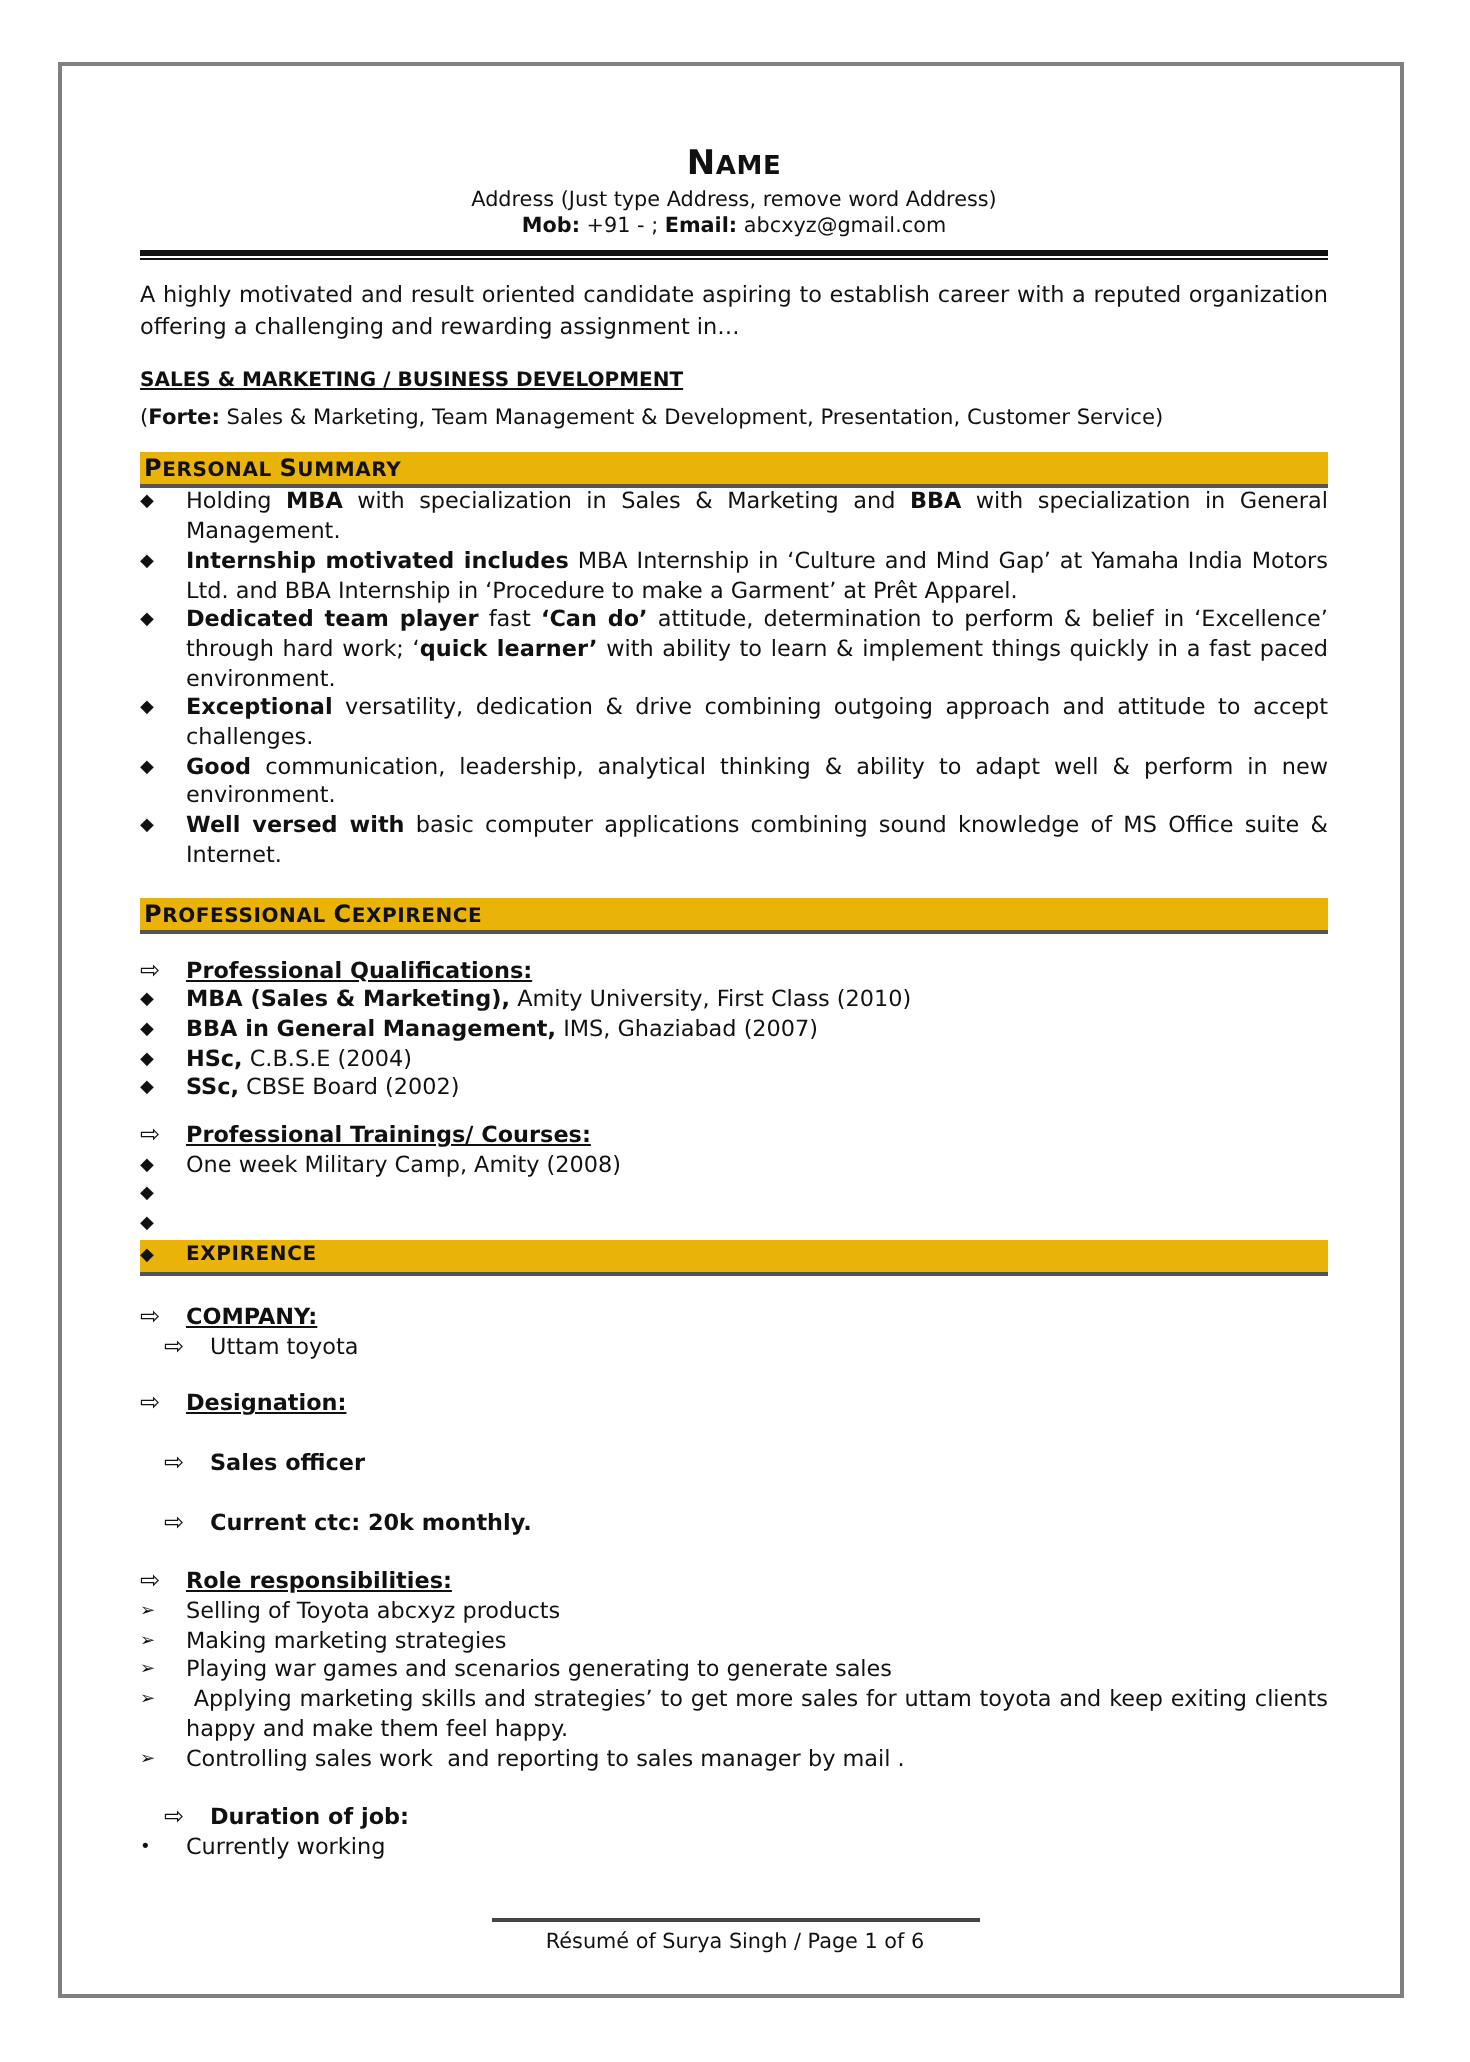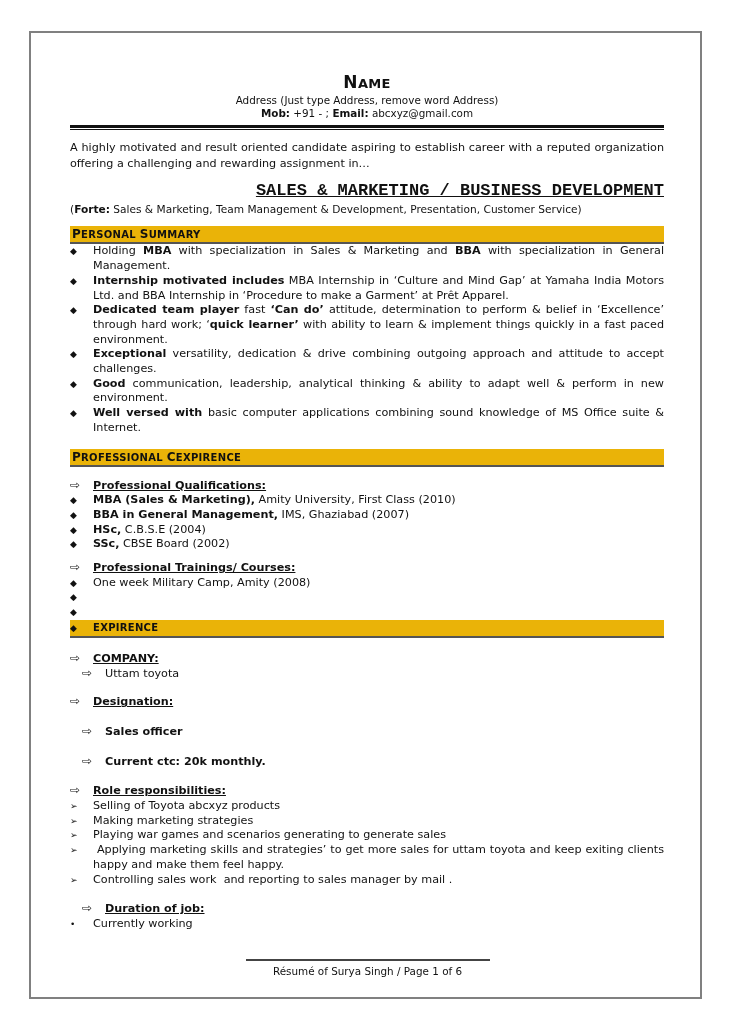--- a/index.html
+++ b/index.html
@@ -6,21 +6,21 @@
   body { width: 735px; height: 1031px; position: relative; overflow: hidden;
          font-family: "DejaVu Sans", sans-serif; color: #111; }
   .page { position: absolute; left: 29px; top: 31px; width: 673px; height: 968px;
           border: 2px solid #808080; box-sizing: border-box; }
   .content { position: absolute; left: 70px; top: 72px; width: 594px; font-size: 11.2px; line-height: 14.7px; }
   .name { text-align: center; font-weight: bold; font-size: 17px; line-height: 20px; letter-spacing: 0.3px; }
   .name .sc { font-size: 13px; }
   .addr, .contact { text-align: center; font-size: 10.4px; line-height: 12.5px; }
   .double-rule { margin-top: 6px; border-top: 3px solid #111; border-bottom: 1.5px solid #111; height: 1px; }
   .objective { margin-top: 10px; text-align: justify; text-align-last: left; font-size: 11.2px; line-height: 15.5px; }
-  .headline { margin-top: 13px; text-align: right; font-weight: bold; text-decoration: underline; font-size: 17px; font-family: Liberation Mono, monospace; }
+  .headline { margin-top: 13px; text-align: left; font-weight: bold; text-decoration: underline; font-size: 10px; }
   .forte { margin-top: 3px; text-align: left; font-size: 10.6px; }
   .sec-bar { margin-top: 10px; background: #eab308; border-bottom: 2px solid #555; height: 16px; line-height: 16px;
              font-weight: bold; font-size: 10px; padding-left: 2px; letter-spacing: 0.3px; }
   .sec-bar .big { font-size: 12px; }
   ul.bl { list-style: none; margin: 0; padding: 0; }
   ul.bl li { position: relative; padding-left: 23px; text-align: justify; }
   ul.bl li .b { position: absolute; left: 0; top: 0; font-size: 9px; }
   .summary { margin-top: 8px; }
   .arrow-h { position: relative; padding-left: 23px; font-weight: bold; }
   .arrow-h .ar { position: absolute; left: 0; top: -1px; font-weight: normal; font-size: 12px; }
@@ -88,20 +88,20 @@
 
   <div class="arrow-h" style="margin-top:15px"><span class="ar">⇨</span><span class="u">Role responsibilities:</span></div>
   <ul class="bl resp" id="resp-list">
       <li><span class="b">➢</span><span style="white-space: pre-wrap;">Selling of Toyota abcxyz products</span></li>
       <li><span class="b">➢</span><span style="white-space: pre-wrap;">Making marketing strategies</span></li>
       <li><span class="b">➢</span><span style="white-space: pre-wrap;">Playing war games and scenarios generating to generate sales</span></li>
       <li><span class="b">➢</span><span style="white-space: pre-wrap;"> Applying marketing skills and strategies’ to get more sales for uttam toyota and keep exiting clients happy and make them feel happy.</span></li>
       <li><span class="b">➢</span><span style="white-space: pre-wrap;">Controlling sales work  and reporting to sales manager by mail .</span></li>
     </ul>
 
-  <div class="sub-arrow" style="margin-top:15px;font-weight:bold"><span class="ar">⇨</span><span style="text-decoration:underline">Duration of job:</span></div>
+  <div class="sub-arrow" style="margin-top:15px;font-weight:bold"><span class="ar">⇨</span><span style="">Duration of job:</span></div>
   <ul class="bl resp" style="margin-top:0">
     <li><span class="b">•</span><span>Currently working</span></li>
   </ul>
 </div>
 
 <div class="footer-rule"></div>
 <div class="footer">Résumé of Surya Singh / Page 1 of 6</div>
 
 </body></html>

